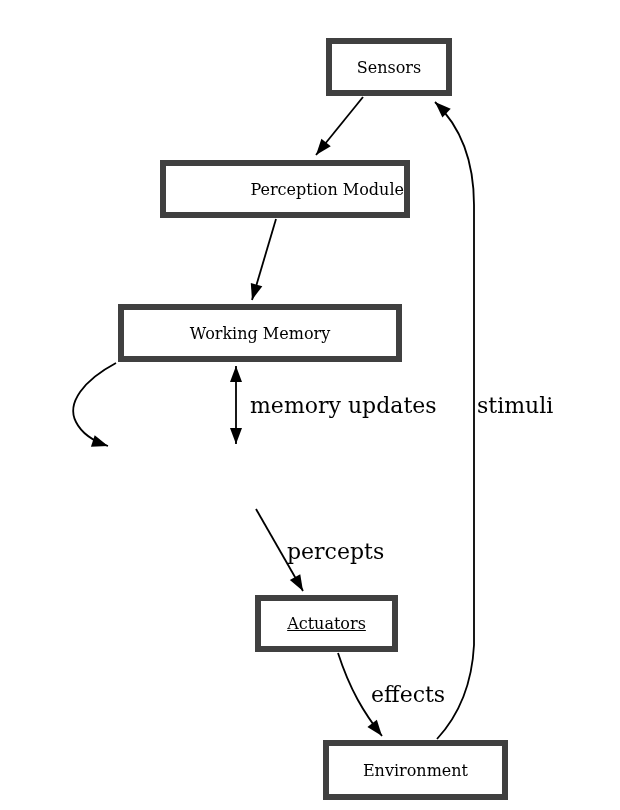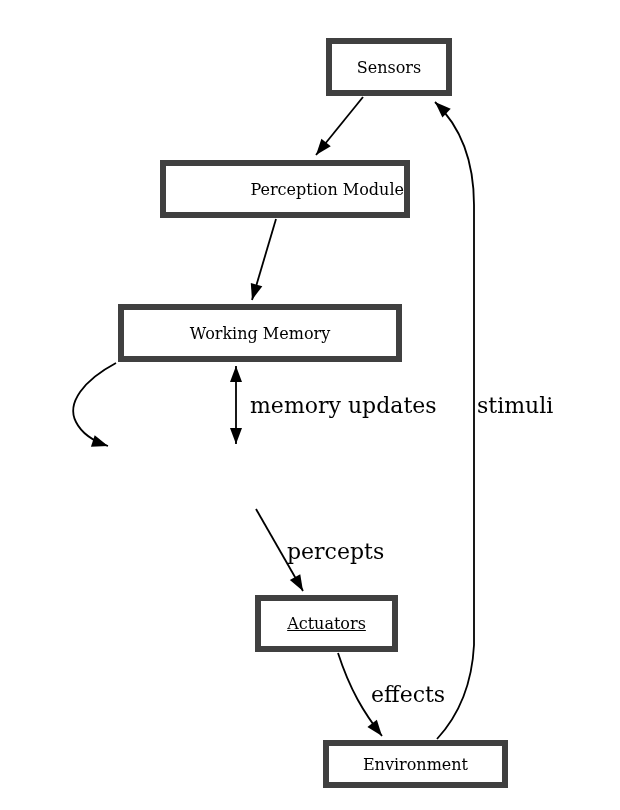--- a/index.html
+++ b/index.html
@@ -80,21 +80,21 @@
 
   <div class="node" style="left:118px; top:304px; width:284px; height:58px;">
     <span>Working Memory</span>
   </div>
 
 
   <div class="node" style="left:255px; top:595px; width:143px; height:57px;text-decoration:underline;">
     <span>Actuators</span>
   </div>
 
-  <div class="node" style="left:323px; top:740px; width:185px; height:48px;">
+  <div class="node" style="left:323px; top:740px; width:185px; height:60px;">
     <span>Environment</span>
   </div>
 
 
 
   <div class="elabel" style="left:250px; top:393px;">memory updates</div>
 
   <div class="elabel" style="left:477px; top:393px;">stimuli</div>
 
   <div class="elabel" style="left:287px; top:539px;">percepts</div>

